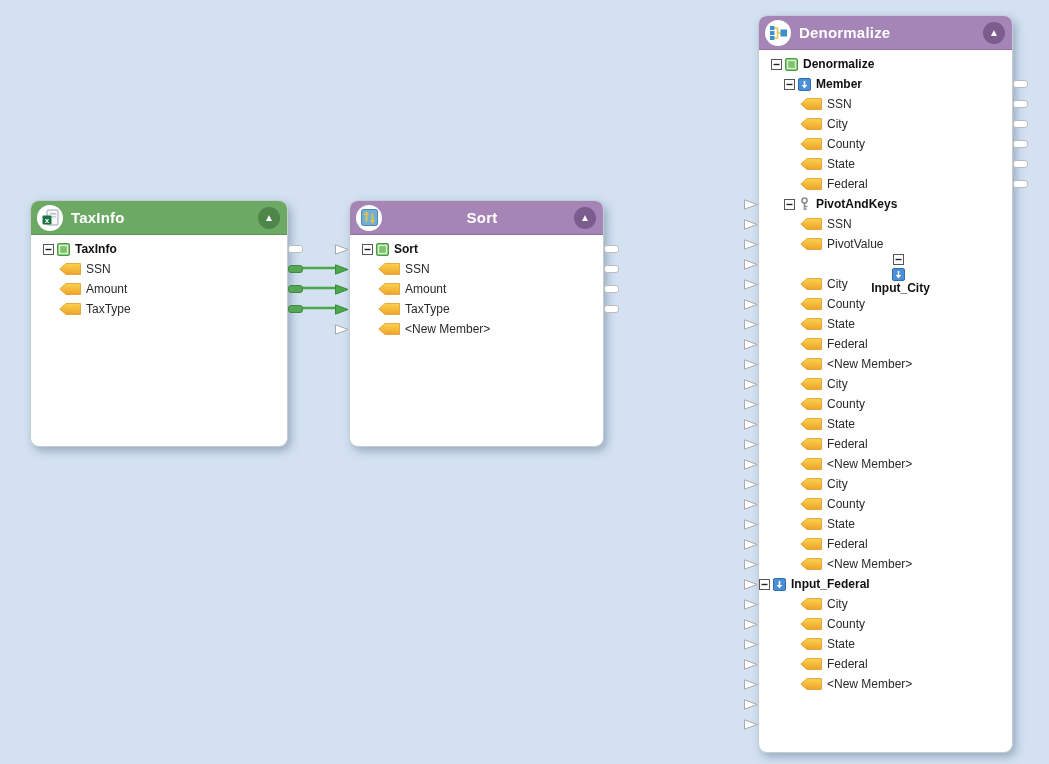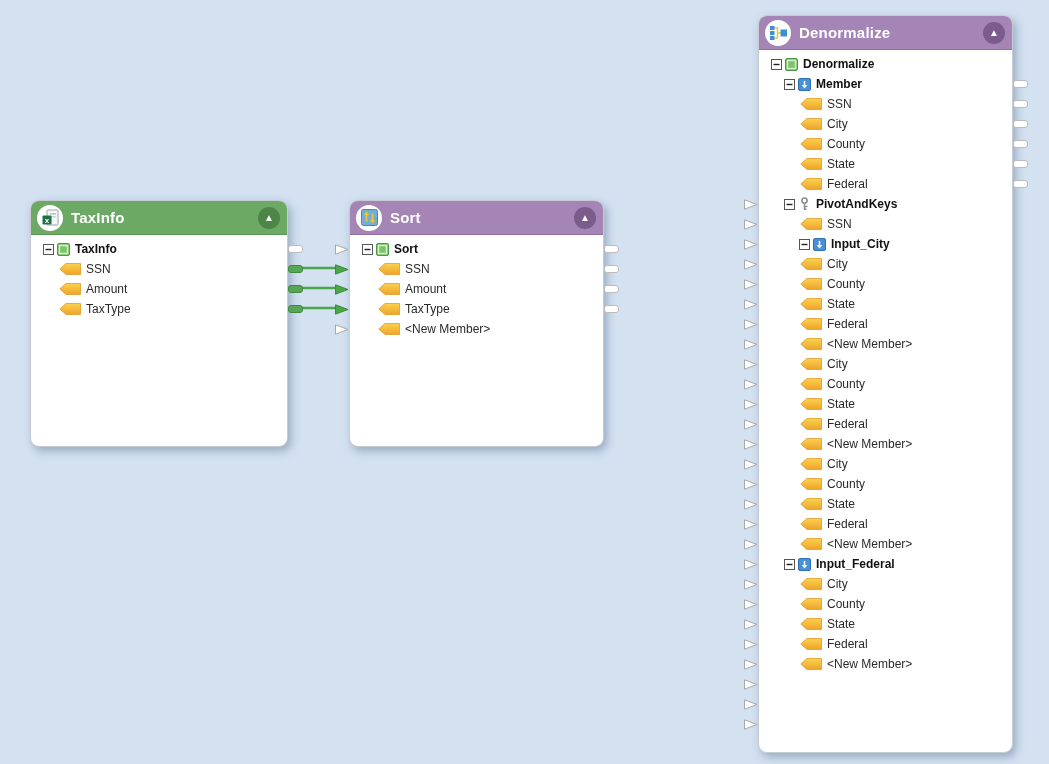--- a/index.html
+++ b/index.html
@@ -134,21 +134,21 @@
                   <stop offset="1" stop-color="#EFA32B"></stop>
                 </linearGradient>
               </defs>
               <polygon points="21.5,0.5 7,0.5 0.8,6 7,11.5 21.5,11.5" fill="url(#tg)" stroke="#E09A28" stroke-width="0.8"></polygon>
             </svg>
           </div>
           <div class="label">TaxType</div>
         </div>
       </div>
     </div>
-    <div class="node theme-purple" style="left: 349px; top: 200px; width: 253px; height: 245px;">
+    <div class="node theme-purple" style="left: 349px; top: 200px; width: 253px; height: 245px; text-align: center;">
       <div class="node-header">
         <div class="icon-circle">
           <svg width="17" height="17" viewBox="0 0 17 17">
             <rect x="0.5" y="0.5" width="16" height="16" rx="2" fill="#73AFD5" stroke="#4d85ab"></rect>
             <line x1="5.5" y1="5" x2="5.5" y2="12.5" stroke="#E8C43F" stroke-width="1.8"></line>
             <polygon points="2.8,6 8.2,6 5.5,2.2" fill="#E8C43F"></polygon>
             <line x1="11.5" y1="4.5" x2="11.5" y2="12" stroke="#E8C43F" stroke-width="1.8"></line>
             <polygon points="8.8,11 14.2,11 11.5,14.8" fill="#E8C43F"></polygon>
           </svg>
         </div>
@@ -547,21 +547,35 @@
                 <linearGradient id="tg" x1="0" y1="0" x2="0" y2="1">
                   <stop offset="0" stop-color="#FBD24E"></stop>
                   <stop offset="1" stop-color="#EFA32B"></stop>
                 </linearGradient>
               </defs>
               <polygon points="21.5,0.5 7,0.5 0.8,6 7,11.5 21.5,11.5" fill="url(#tg)" stroke="#E09A28" stroke-width="0.8"></polygon>
             </svg>
           </div>
           <div class="label">SSN</div>
         </div>
-        <div class="row group" style="padding-left: 40px;">
+        <div class="row member" style="padding-left: 41px;">
+          <div style="display: flex; flex: 0 0 22px;">
+            <svg width="22" height="12" viewBox="0 0 22 12">
+              <defs>
+                <linearGradient id="tg" x1="0" y1="0" x2="0" y2="1">
+                  <stop offset="0" stop-color="#FBD24E"></stop>
+                  <stop offset="1" stop-color="#EFA32B"></stop>
+                </linearGradient>
+              </defs>
+              <polygon points="21.5,0.5 7,0.5 0.8,6 7,11.5 21.5,11.5" fill="url(#tg)" stroke="#E09A28" stroke-width="0.8"></polygon>
+            </svg>
+          </div>
+          <div class="label">PivotValue</div>
+        </div>
+        <div class="row group" style="padding-left: 25px; flex-direction: column;">
           <div style="display: flex; flex: 0 0 11px;">
             <svg width="11" height="11" viewBox="0 0 11 11">
               <rect x="0.5" y="0.5" width="10" height="10" fill="#fff" stroke="#555"></rect>
               <line x1="2.5" y1="5.5" x2="8.5" y2="5.5" stroke="#222" stroke-width="1.4"></line>
             </svg>
           </div>
           <div class="gap"></div>
           <div style="display: flex; flex: 0 0 13px;">
             <svg width="13" height="13" viewBox="0 0 13 13">
               <rect x="0.5" y="0.5" width="12" height="12" rx="1.5" fill="#4A90D6" stroke="#2F6FB0"></rect>
@@ -774,21 +788,21 @@
                 <linearGradient id="tg" x1="0" y1="0" x2="0" y2="1">
                   <stop offset="0" stop-color="#FBD24E"></stop>
                   <stop offset="1" stop-color="#EFA32B"></stop>
                 </linearGradient>
               </defs>
               <polygon points="21.5,0.5 7,0.5 0.8,6 7,11.5 21.5,11.5" fill="url(#tg)" stroke="#E09A28" stroke-width="0.8"></polygon>
             </svg>
           </div>
           <div class="label">&lt;New Member&gt;</div>
         </div>
-        <div class="row group" style="padding-left: 25px;">
+        <div class="row group" style="">
           <div style="display: flex; flex: 0 0 11px;">
             <svg width="11" height="11" viewBox="0 0 11 11">
               <rect x="0.5" y="0.5" width="10" height="10" fill="#fff" stroke="#555"></rect>
               <line x1="2.5" y1="5.5" x2="8.5" y2="5.5" stroke="#222" stroke-width="1.4"></line>
             </svg>
           </div>
           <div class="gap"></div>
           <div style="display: flex; flex: 0 0 13px;">
             <svg width="13" height="13" viewBox="0 0 13 13">
               <rect x="0.5" y="0.5" width="12" height="12" rx="1.5" fill="#4A90D6" stroke="#2F6FB0"></rect>

